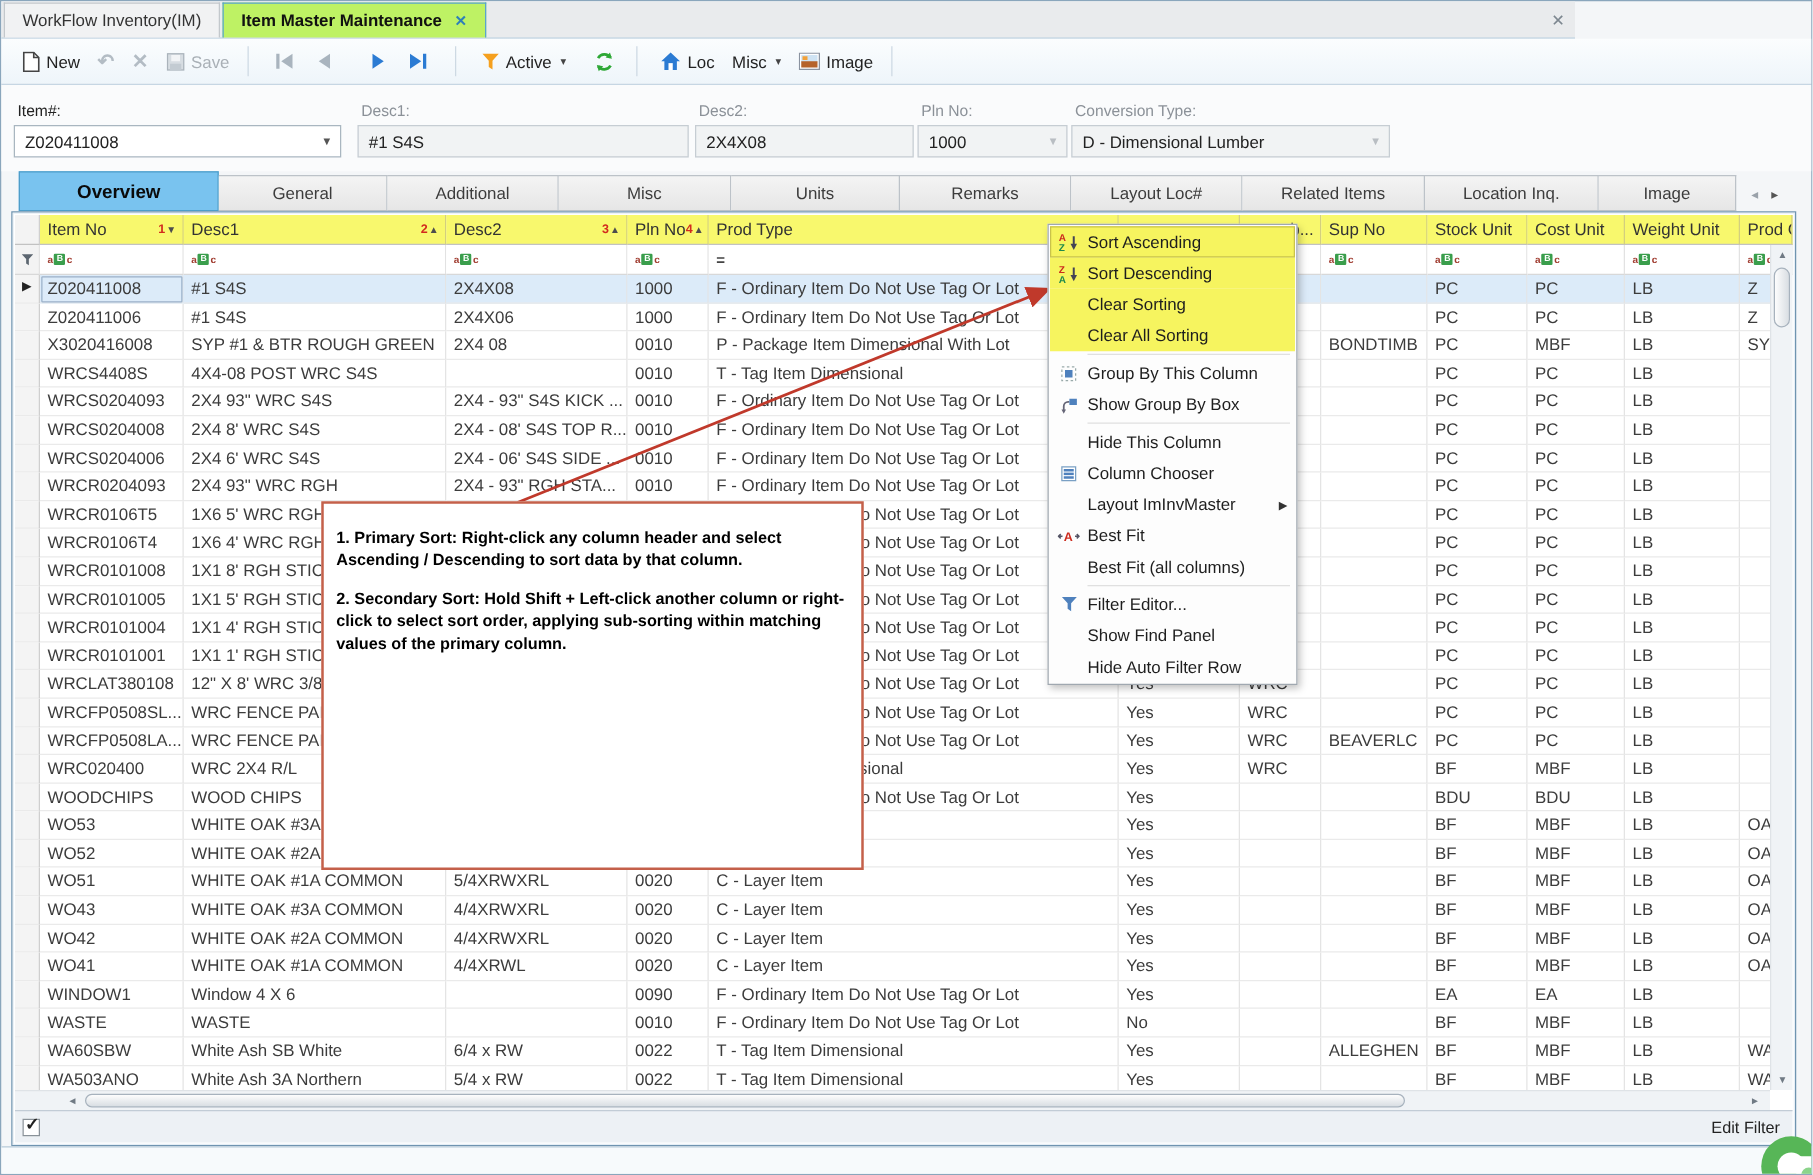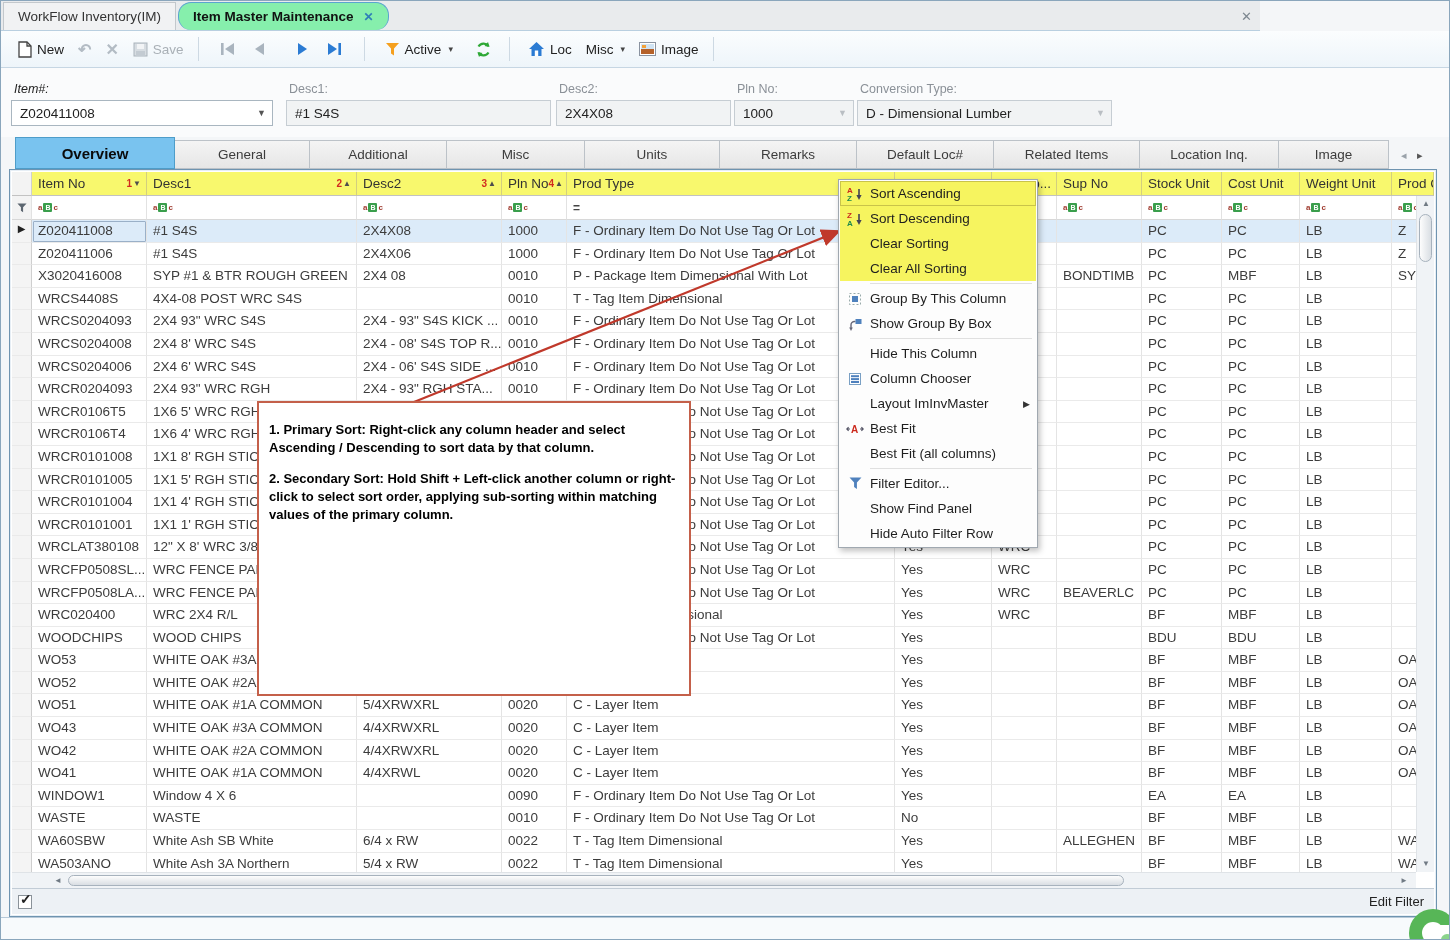--- a/index.html
+++ b/index.html
@@ -2,21 +2,21 @@
 <html><head>
 <meta charset="utf-8">
 <style>
   * { margin:0; padding:0; box-sizing:border-box; }
   html,body { width:1450px; height:940px; overflow:hidden; font-family:"Liberation Sans", sans-serif; background:#f4f6f8; }
   .window { position:relative; width:1450px; height:940px; border:1px solid #8aa6bc; background:#f4f6f8; overflow:hidden; }
 
   
   .doc-tabbar { position:absolute; left:0; top:0; width:1259px; height:30px; background:#e9ebed; border-bottom:1px solid #b9cfe0; display:flex; align-items:flex-end; }
   .doc-tab { height:28px; display:flex; align-items:center; padding:0 14px; font-size:13.5px; color:#333; border:1px solid #c3c8cc; border-bottom:none; background:#f1f2f3; margin-left:2px; }
-  .doc-tab.active { background:#86efac; border-color:#5aa4cf; font-weight:bold; color:#111;border-radius:13px; }
+  .doc-tab.active { background:#bef264; border-color:#5aa4cf; font-weight:bold; color:#111; }
   .doc-tab .tab-close { margin-left:10px; color:#2e7fb8; font-size:12px; font-weight:bold; cursor:default; }
   .win-close { position:absolute; right:8px; top:8px; color:#7d8790; font-size:13px; }
 
   
   .toolbar { position:absolute; left:0; top:30px; width:1450px; height:37px; background:linear-gradient(#fbfdfe,#eef5fa); border-bottom:1px solid #c6d6e3; display:flex; align-items:center; padding-left:10px; }
   .tb-btn { display:flex; align-items:center; gap:5px; padding:4px 7px; font-size:13.5px; color:#222; border-radius:3px; }
   .tb-btn.disabled { color:#a9b0b6; }
   .tb-sep { width:1px; height:24px; background:#cdd9e3; margin:0 7px; }
   .caret { font-size:9px; color:#444; margin-left:2px; }
   .glyph-gray { color:#b3bcc4; font-size:16px; font-weight:bold; }
@@ -191,21 +191,21 @@
           <rect x="2" y="2" width="13" height="6" fill="#cfe3f3"></rect>
           <rect x="2" y="7" width="13" height="5" fill="#b5622a"></rect>
           <rect x="3" y="3" width="4" height="3" fill="#f2a13a"></rect>
         </svg>
       <span>Image</span>
     </div>
     <div class="tb-sep"></div>
   </div>
 
   <div class="form-area">
-    <span class="f-label dark" style="left:13px; top:14px;font-style:italic;">Item#:</span>
+    <span class="f-label dark" style="left:13px; top:14px;">Item#:</span>
     <div class="f-field combo" style="left:10px; top:32px; width:262px;">
       <span>Z020411008</span>
       <span class="f-dd">▼</span>
     </div>
     <span class="f-label" style="left:288px; top:14px;">Desc1:</span>
     <div class="f-field" style="left:285px; top:32px; width:265px;">
       <span>#1 S4S</span>
     </div>
     <span class="f-label" style="left:558px; top:14px;">Desc2:</span>
     <div class="f-field" style="left:555px; top:32px; width:175px;">
@@ -236,21 +236,21 @@
       <div class="p-tab" style="width: 138px;">
         <span>Misc</span>
       </div>
       <div class="p-tab" style="width: 135px;">
         <span>Units</span>
       </div>
       <div class="p-tab" style="width: 137px;">
         <span>Remarks</span>
       </div>
       <div class="p-tab" style="width: 137px;">
-        <span>Default Loc#</span>
+        <span>Layout Loc#</span>
       </div>
       <div class="p-tab" style="width: 146px;">
         <span>Related Items</span>
       </div>
       <div class="p-tab" style="width: 139px;">
         <span>Location Inq.</span>
       </div>
       <div class="p-tab" style="width: 110px;">
         <span>Image</span>
       </div>

